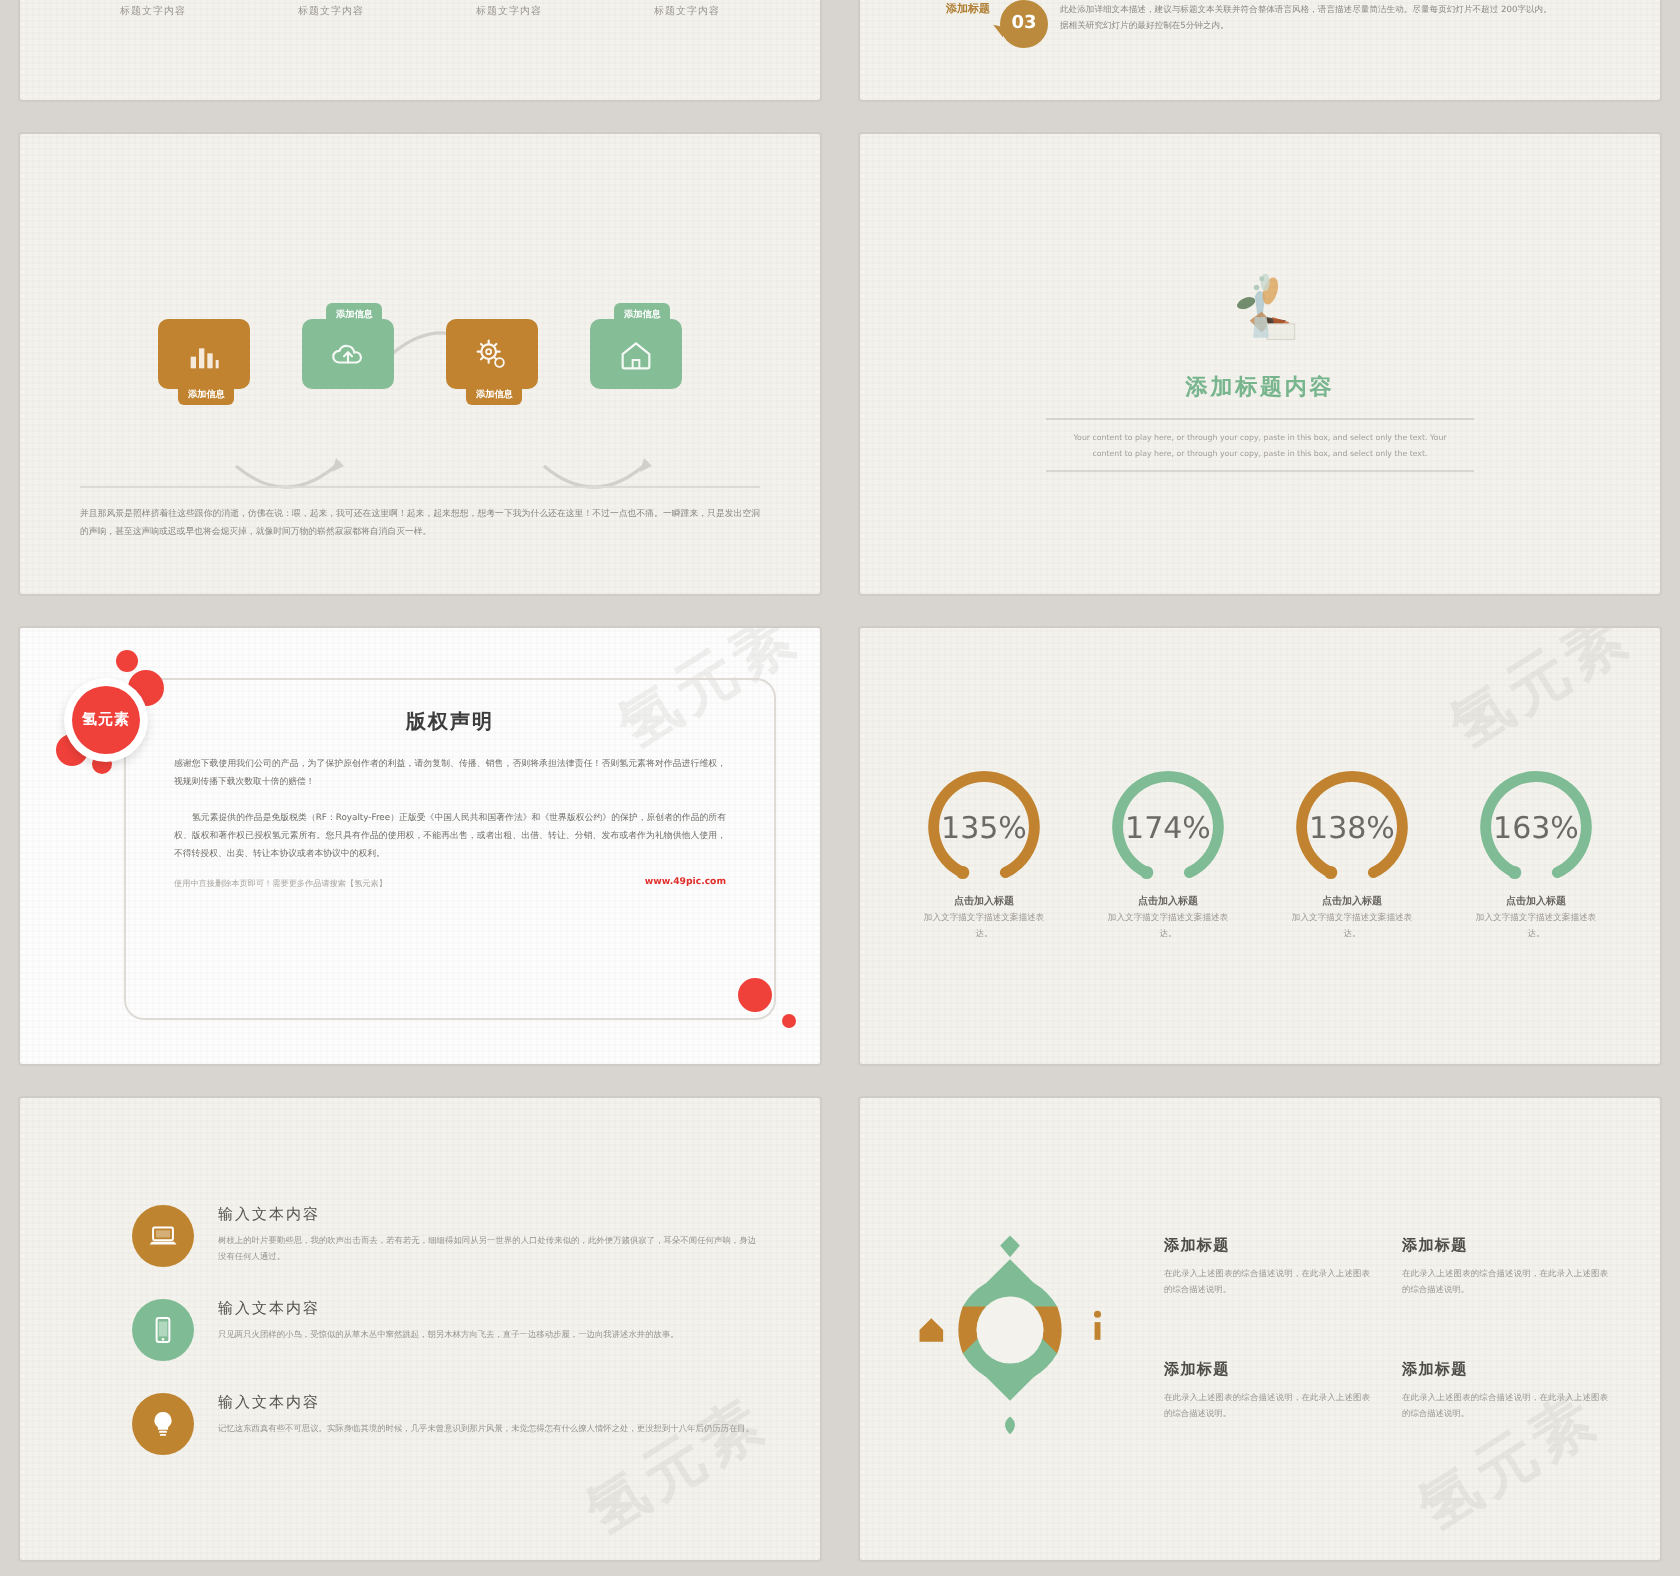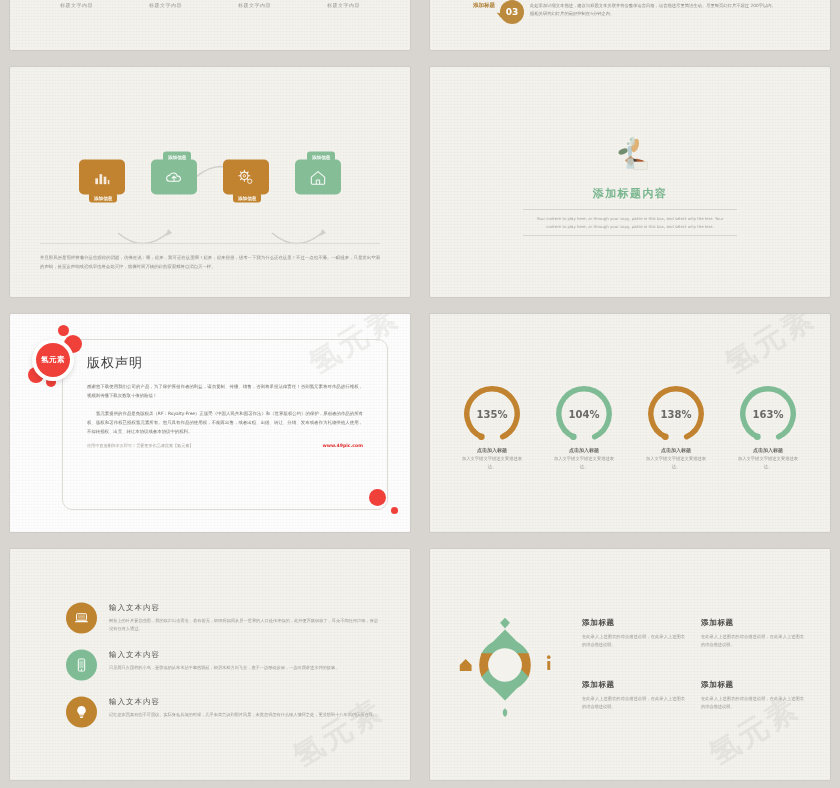--- a/index.html
+++ b/index.html
@@ -84,33 +84,33 @@
   .s2 h2{margin:0;font-size:11px;color:#79b78f;font-weight:700;letter-spacing:1.4px;}
   .s2 .rule{width:214px;border-top:1px solid #d9d7d1;border-bottom:1px solid #d9d7d1;
             margin-top:8px;padding:5px 0;}
   .s2 .rule p{margin:0;font-size:3.9px;color:#a5a29a;text-align:center;line-height:1.9;padding:0 6px;}
 
   
   .logo{position:absolute;left:20px;top:17px;width:58px;height:58px;z-index:5;}
   .dot{position:absolute;border-radius:50%;background:#f0403a;}
   .cbox{position:absolute;left:52px;top:25px;right:22px;bottom:22px;
         border:1px solid #dedbd6;border-radius:10px;padding:14px 24px 8px 24px;box-sizing:border-box;}
-  .cbox h3{margin:0 0 10px 0;font-size:13px;color:#3d3d3d;font-weight:400;letter-spacing:1px;}
+  .cbox h3{margin:0 0 10px 0;text-align:center;font-size:10px;color:#3d3d3d;font-weight:700;letter-spacing:1px;}
   .cbox p{margin:0 0 6px 0;font-size:4.4px;color:#6f6d68;line-height:2.05;text-align:justify;}
   .cbox p.ind{text-indent:9px;}
   .cfoot{display:flex;align-items:center;justify-content:space-between;margin-top:7px;}
   .cfoot .l{font-size:4.1px;color:#a9a6a0;}
   .cfoot .r{font-size:4.6px;color:#e0302b;font-weight:700;}
 
   
   .donuts{position:absolute;left:0;right:0;top:52%;transform:translateY(-50%);
           display:flex;justify-content:center;gap:14px;}
   .dn{width:78px;display:flex;flex-direction:column;align-items:center;}
   .dsvg{width:62px;height:62px;}
-  .dval{position:absolute;font-size:10px;font-weight:700;color:#6c6a66;
+  .dval{position:absolute;font-size:15px;font-weight:400;color:#6c6a66;
         font-family:"DejaVu Sans",sans-serif;}
   .dwrap{position:relative;display:flex;align-items:center;justify-content:center;}
   .dt{margin-top:2px;font-size:5px;color:#6a6762;font-weight:700;}
   .ds{margin-top:2px;font-size:4.3px;color:#9b988f;line-height:1.75;text-align:center;width:68px;}
 
   
   .ilist{position:absolute;left:56px;right:32px;top:50%;transform:translateY(-50%);}
   .irow{display:flex;align-items:flex-start;margin-bottom:16px;}
   .irow:last-child{margin-bottom:0;}
   .ibadge{width:31px;height:31px;border-radius:50%;flex:0 0 31px;margin-right:12px;
@@ -282,21 +282,21 @@
           <div class="dt">点击加入标题</div>
           <div class="ds">加入文字描文字描述文案描述表达。</div>
         </div>
 
         <div class="dn">
           <div class="dwrap">
             <svg class="dsvg" viewBox="0 0 64 64">
               <path d="M21 55 A26 26 0 1 1 43 55" fill="none" stroke="#7fbc95" stroke-width="5.6" stroke-linecap="round"></path>
               <circle cx="21" cy="55" r="3.4" fill="#7fbc95"></circle>
             </svg>
-            <div class="dval">104%</div>
+            <div class="dval">174%</div>
           </div>
           <div class="dt">点击加入标题</div>
           <div class="ds">加入文字描文字描述文案描述表达。</div>
         </div>
 
         <div class="dn">
           <div class="dwrap">
             <svg class="dsvg" viewBox="0 0 64 64">
               <path d="M21 55 A26 26 0 1 1 43 55" fill="none" stroke="#c1832f" stroke-width="5.6" stroke-linecap="round"></path>
               <circle cx="21" cy="55" r="3.4" fill="#c1832f"></circle>

